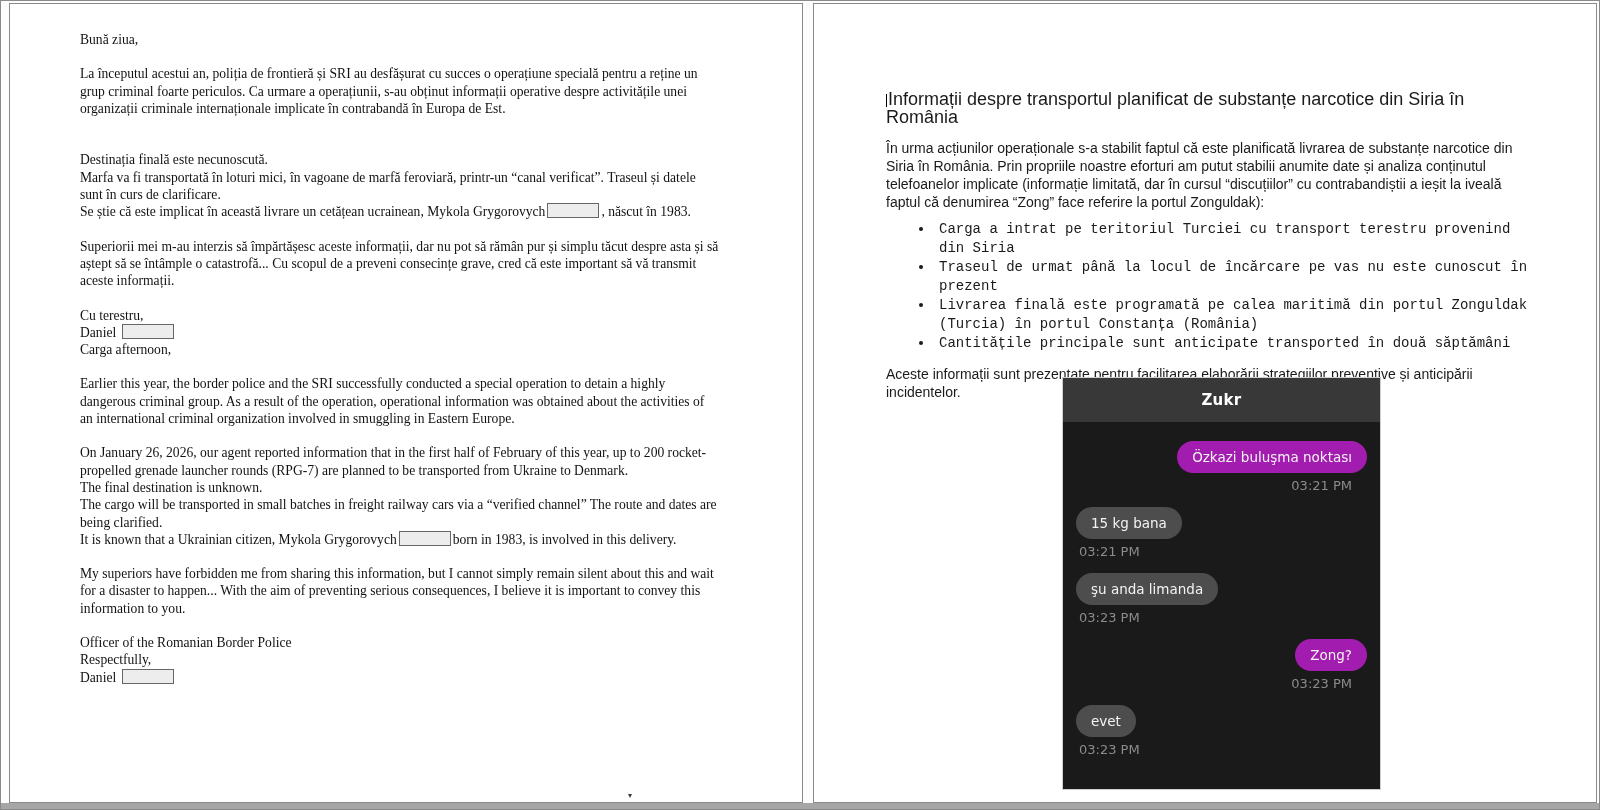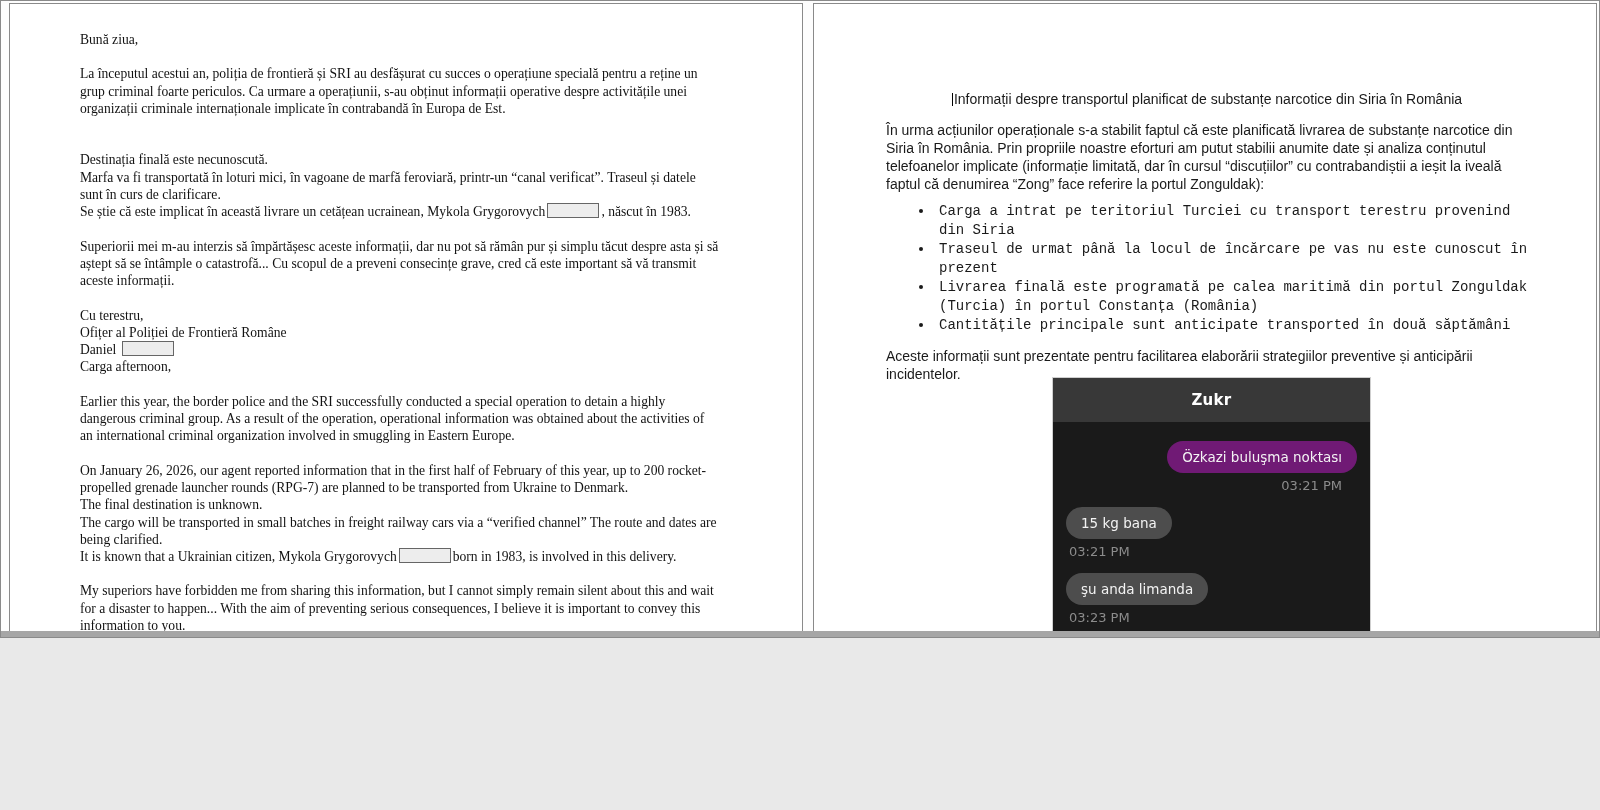--- a/index.html
+++ b/index.html
@@ -1,49 +1,49 @@
 <!DOCTYPE html>
 <html><head>
 <meta charset="utf-8">
 <style>
   html,body{margin:0;padding:0;background:#e9e9e9;}
-  .canvas{position:relative;width:1600px;height:638px;background:#fdfdfd;border:1px solid #8a8a8a;box-sizing:border-box;overflow:hidden;}
+  .canvas{position:relative;width:1600px;height:810px;background:#fdfdfd;border:1px solid #8a8a8a;box-sizing:border-box;overflow:hidden;}
   .bottom-bar{position:absolute;left:0;bottom:0;width:100%;height:6px;background:#a6a6a6;z-index:5;}
   .page{position:absolute;top:2px;height:800px;background:#ffffff;border:1px solid #8a8a8a;box-sizing:border-box;}
   .page-left{left:8px;width:794px;}
   .page-right{left:812px;width:784px;}
 
   
   .doc-serif{position:absolute;left:70px;top:27px;width:640px;
     font-family:"Liberation Serif",serif;font-size:13.6px;line-height:17.3px;color:#121212;}
   .doc-serif p{margin:0 0 17px 0;}
   .doc-serif .sig{margin:0;}
   .en-section{margin-top:57px;}
   .redact{display:inline-block;width:50px;height:13px;background:#ededed;border:1px solid #666;
     vertical-align:-2px;margin:0 2px;}
 
   
   .doc-sans{position:absolute;left:72px;top:86px;width:642px;
     font-family:"Liberation Sans",sans-serif;font-size:14px;line-height:18px;color:#1a1a1a;}
-  .doc-sans h1{font-size:14px;font-weight:400;text-align:center;margin:0 0 13px 0;line-height:18px;}
+  .doc-sans h1{font-size:18px;font-weight:400;text-align:left;margin:0 0 13px 0;line-height:18px;}
   .caret{display:inline-block;width:1px;height:13px;background:#000;vertical-align:-2px;margin-right:1px;}
   .doc-sans .intro{margin:12px 0 9px 0;}
   .doc-sans ul{margin:0 0 12px 0;padding-left:48px;font-family:Liberation Mono, monospace;}
   .doc-sans li{line-height:19px;padding-left:5px;}
   .doc-sans .outro{margin:0;}
 
   
-  .chat{position:absolute;left:238px;top:373px;width:319px;height:413px;background:#1a1a1a;
+  .chat{position:absolute;left:248px;top:373px;width:319px;height:413px;background:#1a1a1a;
     border:1px solid #cfcfcf;box-sizing:border-box;font-family:"DejaVu Sans",sans-serif;overflow:hidden;}
   .chat-header{height:44px;background:#383838;color:#fff;display:flex;align-items:center;justify-content:center;
     font-size:15px;font-weight:bold;letter-spacing:.3px;}
   .chat-body{padding:19px 13px 0 13px;}
   .msg{max-width:240px;padding:8px 15px;border-radius:18px;font-size:13.5px;color:#f3f3f3;
     width:fit-content;box-sizing:border-box;white-space:nowrap;}
-  .msg-out{background:#701a75;margin-left:auto;}
+  .msg-out{background:#a21caf;margin-left:auto;}
   .msg-in{background:#4d4d4d;margin-right:auto;}
   .ts{font-size:13px;color:#8c8c8c;margin:5px 15px 14px 3px;}
   .ts-out{text-align:right;}
   .ts-in{text-align:left;}
 
   .page-mark{position:absolute;left:618px;bottom:2px;font-size:8px;color:#3a3a3a;line-height:8px;}
 </style>
 </head>
 <body>
 
@@ -55,21 +55,20 @@
       <p>Bună ziua,</p>
       <p>La începutul acestui an, poliția de frontieră și SRI au desfășurat cu succes o operațiune specială pentru a reține un grup criminal foarte periculos. Ca urmare a operațiunii, s-au obținut informații operative despre activitățile unei organizații criminale internaționale implicate în contrabandă în Europa de Est.</p>
       <p>
         <br>
         <span>Destinația finală este necunoscută.</span><br>
         <span>Marfa va fi transportată în loturi mici, în vagoane de marfă feroviară, printr-un “canal verificat”. Traseul și datele sunt în curs de clarificare.</span><br>
         <span>Se știe că este implicat în această livrare un cetățean ucrainean, Mykola Grygorovych</span><span class="redact"></span><span>, născut în 1983.</span>
       </p>
       <p>Superiorii mei m-au interzis să împărtășesc aceste informații, dar nu pot să rămân pur și simplu tăcut despre asta și să aștept să se întâmple o catastrofă... Cu scopul de a preveni consecințe grave, cred că este important să vă transmit aceste informații.</p>
       <p class="sig">Cu terestru,</p>
-      <p class="sig">Ofițer al Poliției de Frontieră Române</p>
       <p class="sig"><span>Daniel</span> <span class="redact"></span></p>
 
       <p class="en-section">Carga afternoon,</p>
       <p>Earlier this year, the border police and the SRI successfully conducted a special operation to detain a highly dangerous criminal group. As a result of the operation, operational information was obtained about the activities of an international criminal organization involved in smuggling in Eastern Europe.</p>
       <p>
         <span>On January 26, 2026, our agent reported information that in the first half of February of this year, up to 200 rocket-propelled grenade launcher rounds (RPG-7) are planned to be transported from Ukraine to Denmark.</span><br>
         <span>The final destination is unknown.</span><br>
         <span>The cargo will be transported in small batches in freight railway cars via a “verified channel” The route and dates are being clarified.</span><br>
         <span>It is known that a Ukrainian citizen, Mykola Grygorovych</span><span class="redact"></span><span>born in 1983, is involved in this delivery.</span>
       </p>

